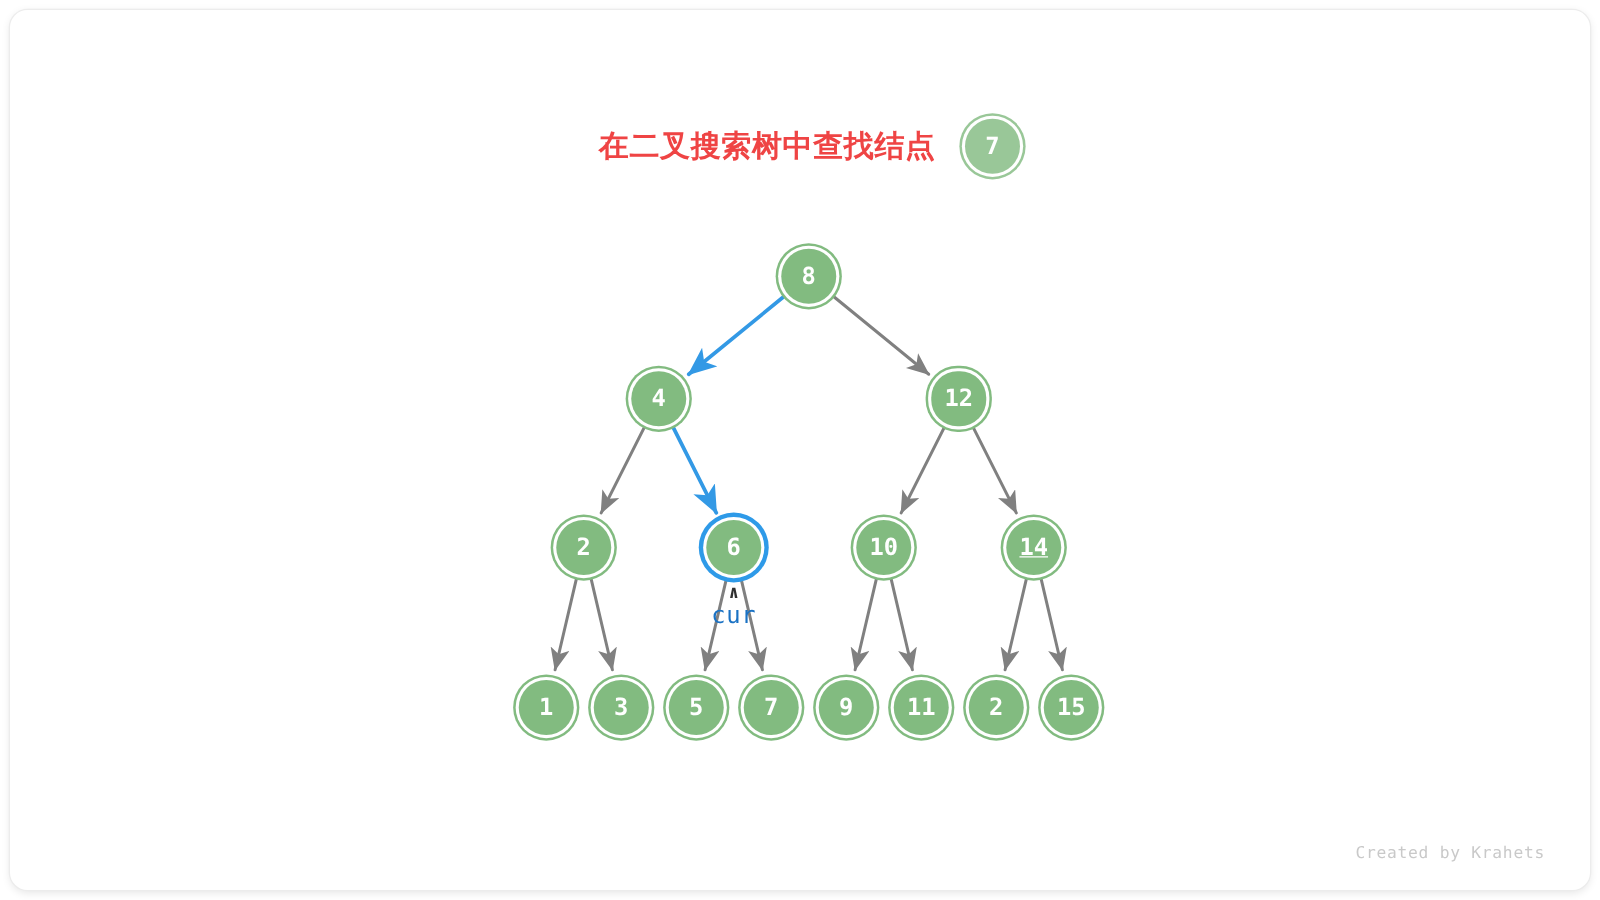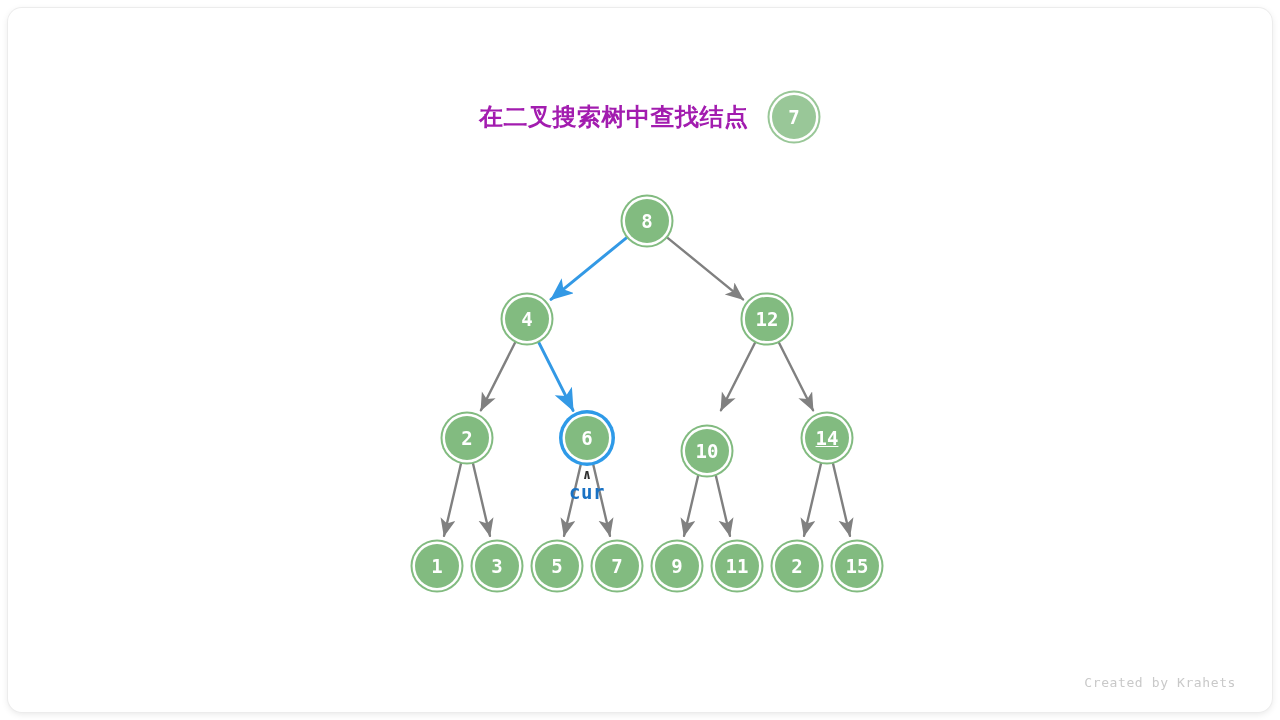--- a/index.html
+++ b/index.html
@@ -40,21 +40,21 @@
     top: 86px;
     width: 1280px;
     text-align: center;
     white-space: nowrap;
   }
   #title-text {
     display: inline-block;
     vertical-align: middle;
     font-size: 24px;
     font-weight: bold;
-    color: #a21caf;
+    color: #ef4444;
     letter-spacing: 0.5px;
     font-family: "DejaVu Sans", "Liberation Sans", sans-serif;
   }
   #title-node {
     display: inline-block;
     vertical-align: middle;
     margin-left: 18px;
     position: relative;
     width: 46px;
     height: 46px;
@@ -119,21 +119,21 @@
     font-size: 14px;
     line-height: 13px;
     color: #2f2f2f;
     font-family: "DejaVu Sans Mono", "Liberation Mono", monospace;
     font-weight: bold;
   }
   .pointer-label {
     font-size: 19px;
     line-height: 22px;
     color: #1a72c4;
-    font-weight: bold;
+    font-weight: normal;
     font-family: "DejaVu Sans Mono", "Liberation Mono", monospace;
     letter-spacing: 0.5px;
   }
 
   
   #watermark {
     position: absolute;
     right: 36px;
     bottom: 22px;
     font-size: 13px;
@@ -182,21 +182,21 @@
             <line x1="824.7047830697333" y1="454.34040776419505" x2="841.9260689935309" y2="527.8178943723982" stroke="#808080" stroke-width="2.4" stroke-linecap="round" marker-end="url(#arrow-gray)"></line>
           </g>
       </svg>
 
       <div id="nodes-layer">
           <div class="node" style="left: 639px; top: 213px;">8</div>
           <div class="node" style="left: 519px; top: 311px;">4</div>
           <div class="node" style="left: 759px; top: 311px; border-radius: 21px;">12</div>
           <div class="node" style="left: 459px; top: 430px;">2</div>
           <div class="node highlight" style="left: 579px; top: 430px;">6</div>
-          <div class="node" style="left: 699px; top: 443px;">10</div>
+          <div class="node" style="left: 699px; top: 430px;">10</div>
           <div class="node" style="left: 819px; top: 430px; text-decoration: underline;">14</div>
           <div class="node" style="left: 429px; top: 558px;">1</div>
           <div class="node" style="left: 489px; top: 558px;">3</div>
           <div class="node" style="left: 549px; top: 558px;">5</div>
           <div class="node" style="left: 609px; top: 558px;">7</div>
           <div class="node" style="left: 669px; top: 558px;">9</div>
           <div class="node" style="left: 729px; top: 558px;">11</div>
           <div class="node" style="left: 789px; top: 558px;">2</div>
           <div class="node" style="left: 849px; top: 558px;">15</div>
         </div>

